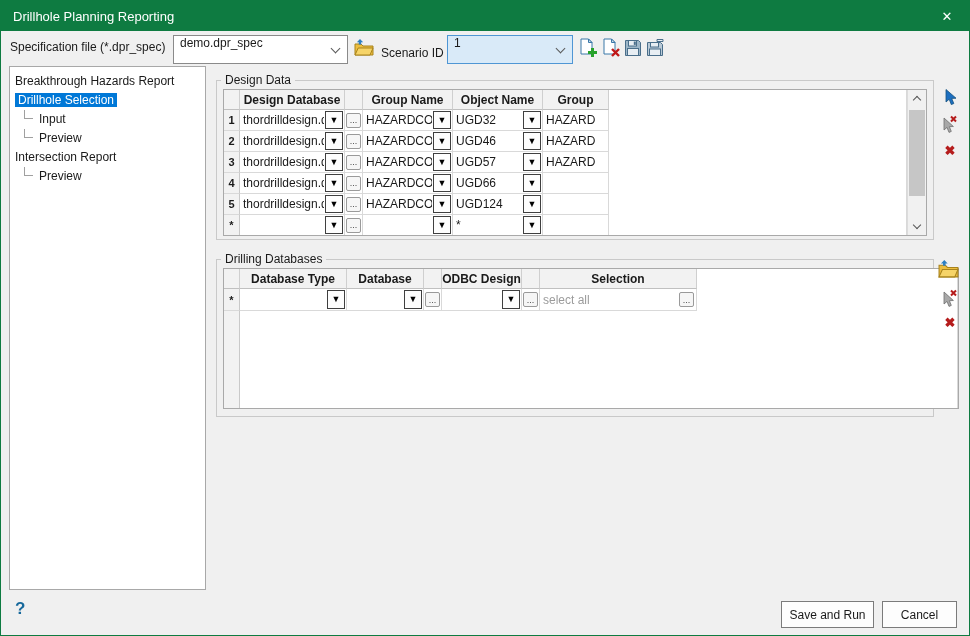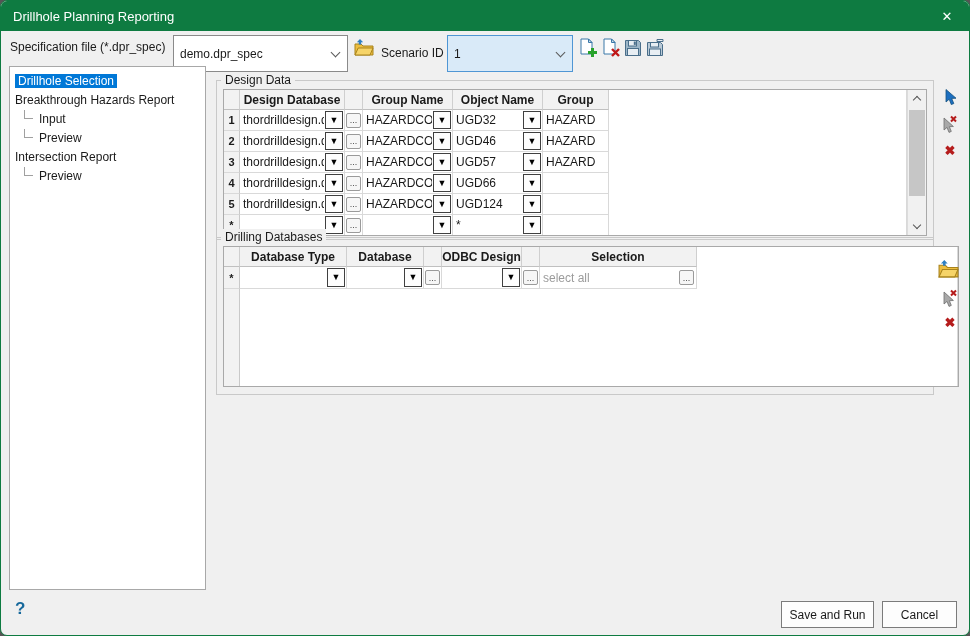--- a/index.html
+++ b/index.html
@@ -20,22 +20,22 @@
   }
   .close-btn {
     position:absolute; right:0; top:0; width:44px; height:30px;
     display:flex; align-items:center; justify-content:center;
     color:#fff; font-size:13px; cursor:default;
   }
 
   
   .lbl { position:absolute; height:25px; line-height:25px; white-space:nowrap; }
   .combo {
-    position:absolute; height:37px; background:#fff; border:1px solid #8a8a8a;
-    display:flex; align-items:center; padding:0 20px 0 6px; white-space:nowrap; overflow:hidden;
+    position:absolute; height:29px; background:#fff; border:1px solid #8a8a8a;
+    display:flex; padding:0 20px 0 6px; white-space:nowrap; overflow:hidden;
   }
   .combo.hl { background:#d9eaf8; border-color:#4f96d4; }
   .chev {
     position:absolute; right:8px; top:50%; width:7px; height:7px; margin-top:-5px;
     border-right:1.5px solid #5a5a5a; border-bottom:1.5px solid #5a5a5a;
     transform:rotate(45deg);
   }
   .iconbtn { position:absolute; width:21px; height:21px; display:flex; align-items:center; justify-content:center; }
 
   
@@ -110,21 +110,21 @@
   .help { position:absolute; left:14px; top:598px; color:#17699c; font-weight:bold; font-size:17px; }
   .pushbtn {
     position:absolute; top:600px; height:27px; background:#fdfdfd;
     border:1px solid #7b7b7b; display:flex; align-items:center; justify-content:center;
     font-size:12px; color:#1a1a1a;
   }
 </style>
 </head>
 <body>
 
-<div class="win" style="border-color: rgb(14, 123, 65); border-radius: 7px;">
+<div class="win" style="border-color: rgb(14, 123, 65);">
 
   <div class="titlebar" style="background: rgb(14, 123, 65);">
     <span>Drillhole Planning Reporting</span>
     <span class="close-btn">
       <span>✕</span>
     </span>
   </div>
 
   <div class="lbl" style="left:9px; top:34px;">Specification file (*.dpr_spec)</div>
 
@@ -174,22 +174,22 @@
   <div class="iconbtn" style="left:643px; top:36px;">
     <svg width="18" height="18" viewBox="0 0 18 18">
       <path d="M1.5 3.5 h13 l2 2 v11 h-15 Z" fill="#b9c9d6" stroke="#4a6e8a"></path>
       <rect x="4.5" y="3.5" width="8" height="4.5" fill="#e8eef3" stroke="#4a6e8a"></rect>
       <rect x="3.5" y="10" width="11" height="6.5" fill="#e8eef3" stroke="#4a6e8a"></rect>
       <path d="M11 0.5 h6 v2 h-6 Z" fill="#e8eef3" stroke="#4a6e8a"></path>
     </svg>
   </div>
 
   <div class="tree">
+      <div class="tree-item lvl0"><span class="tlabel">Breakthrough Hazards Report</span></div>
       <div class="tree-item lvl0"><span class="tlabel sel">Drillhole Selection</span></div>
-      <div class="tree-item lvl0"><span class="tlabel">Breakthrough Hazards Report</span></div>
       <div class="tree-item lvl1"><span class="elbow"></span><span class="tlabel">Input</span></div>
       <div class="tree-item lvl1"><span class="elbow"></span><span class="tlabel">Preview</span></div>
       <div class="tree-item lvl0"><span class="tlabel">Intersection Report</span></div>
       <div class="tree-item lvl1"><span class="elbow"></span><span class="tlabel">Preview</span></div>
     </div>
 
   <div class="groupbox" style="left:215px; top:79px; width:718px; height:160px;">
     <span class="gtitle">Design Data</span>
     <div class="grid" style="left:6px; top:8px; width:704px; height:147px;">
       <div id="design-grid-body" style="position:absolute; left:0; top:0; right:19px; bottom:0;">
@@ -391,21 +391,21 @@
   <div class="side-icon" style="left:938px; top:112px;">
     <svg width="18" height="18" viewBox="0 0 18 18">
       <path d="M3 3 L3 15 L6 12.4 L8 17.4 L10.3 16.4 L8.4 11.7 L12.4 11.5 Z" fill="#a8a8a8" stroke="#6f6f6f" stroke-width="0.8"></path>
       <path d="M10 1.5 l5 5 M15 1.5 l-5 5" stroke="#b51c1c" stroke-width="2"></path>
     </svg>
   </div>
   <div class="side-icon" style="left:938px; top:138px;">
     <span class="xglyph">✖</span>
   </div>
 
-  <div class="groupbox" style="left:215px; top:236px; width:718px; height:158px;">
+  <div class="groupbox" style="left:215px; top:258px; width:718px; height:158px;">
     <span class="gtitle">Drilling Databases</span>
     <div class="grid" style="left:6px; top:8px; width:736px; height:141px; display:flex; flex-direction:column;">
       <div id="drill-grid-body" style="display:flex; flex-direction:column; flex:1;">
           <div class="grow head">
             <div class="gcell hdr" style="width: 16px; flex: 0 0 auto;"></div>
             <div class="gcell hdr" style="width: 107px; flex: 0 0 auto;">Database Type</div>
             <div class="gcell hdr" style="width: 77px; flex: 0 0 auto;">Database</div>
             <div class="gcell hdr" style="width: 18px; flex: 0 0 auto;"></div>
             <div class="gcell hdr" style="width: 80px; flex: 0 0 auto;">ODBC Design</div>
             <div class="gcell hdr" style="width: 18px; flex: 0 0 auto;"></div>

